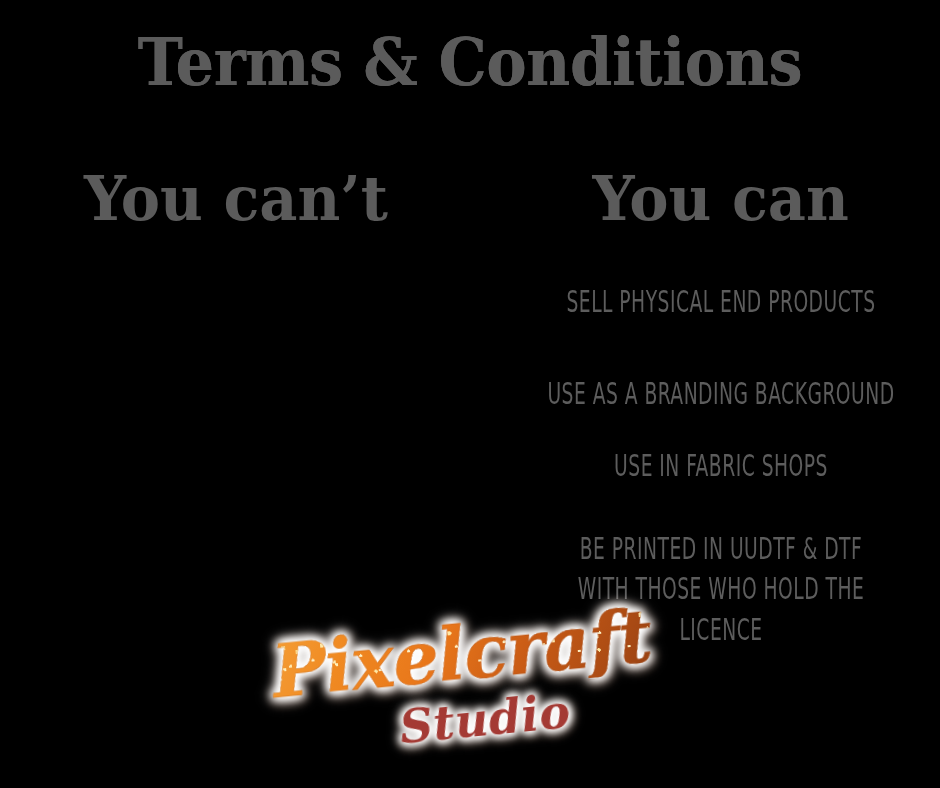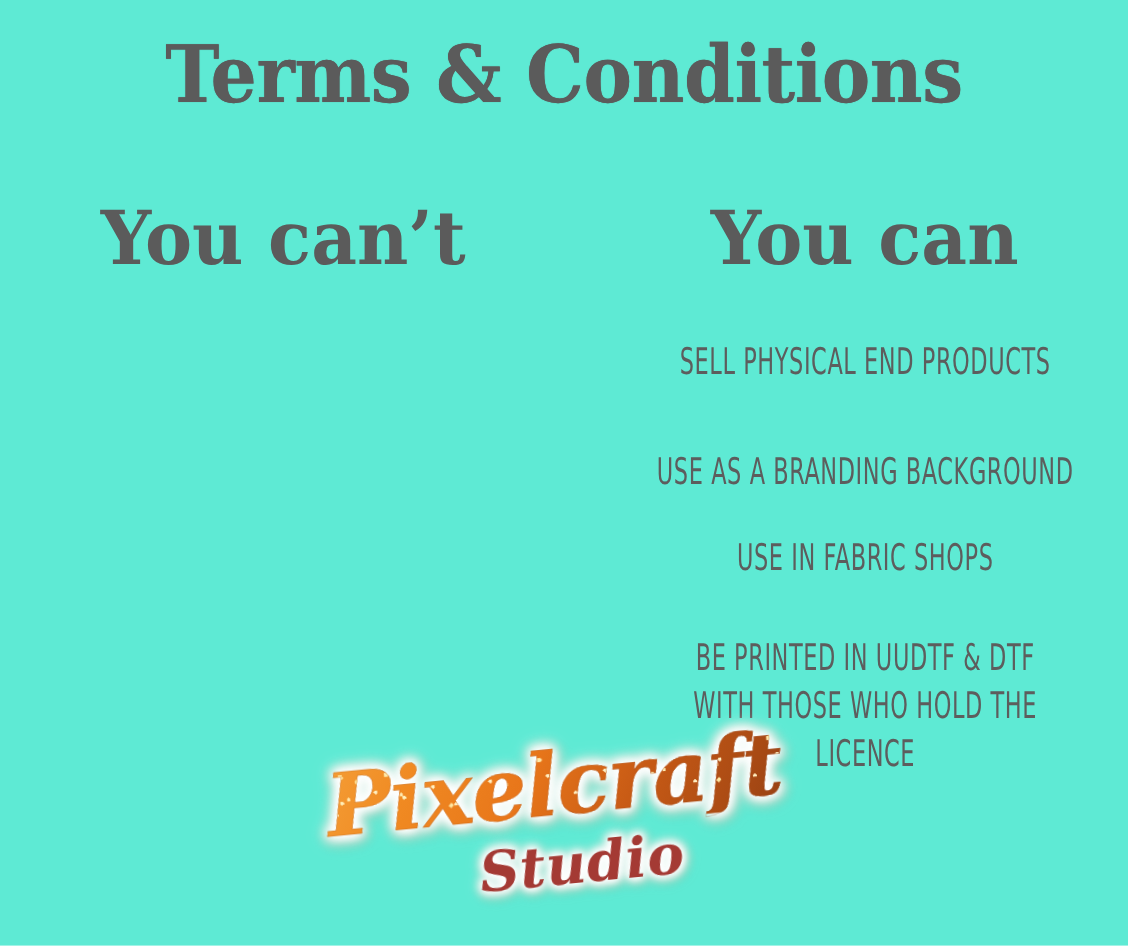--- a/index.html
+++ b/index.html
@@ -10,21 +10,21 @@
     width: 940px;
     height: 788px;
     overflow: hidden;
     font-family: "Liberation Sans", sans-serif;
   }
 
   #poster {
     position: relative;
     width: 940px;
     height: 788px;
-    background: #5eead4;
+    background: #000000;
     overflow: hidden;
   }
 
   
   #title {
     position: absolute;
     top: 28px;
     left: 0;
     width: 940px;
     text-align: center;

